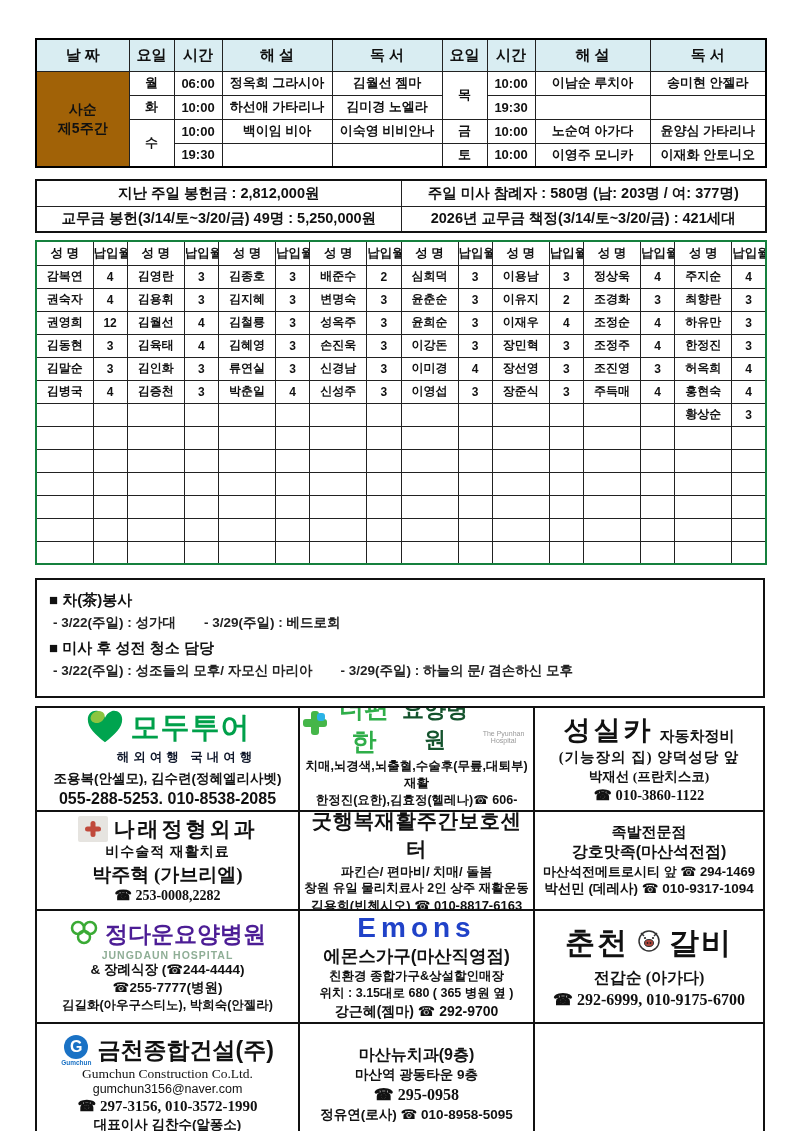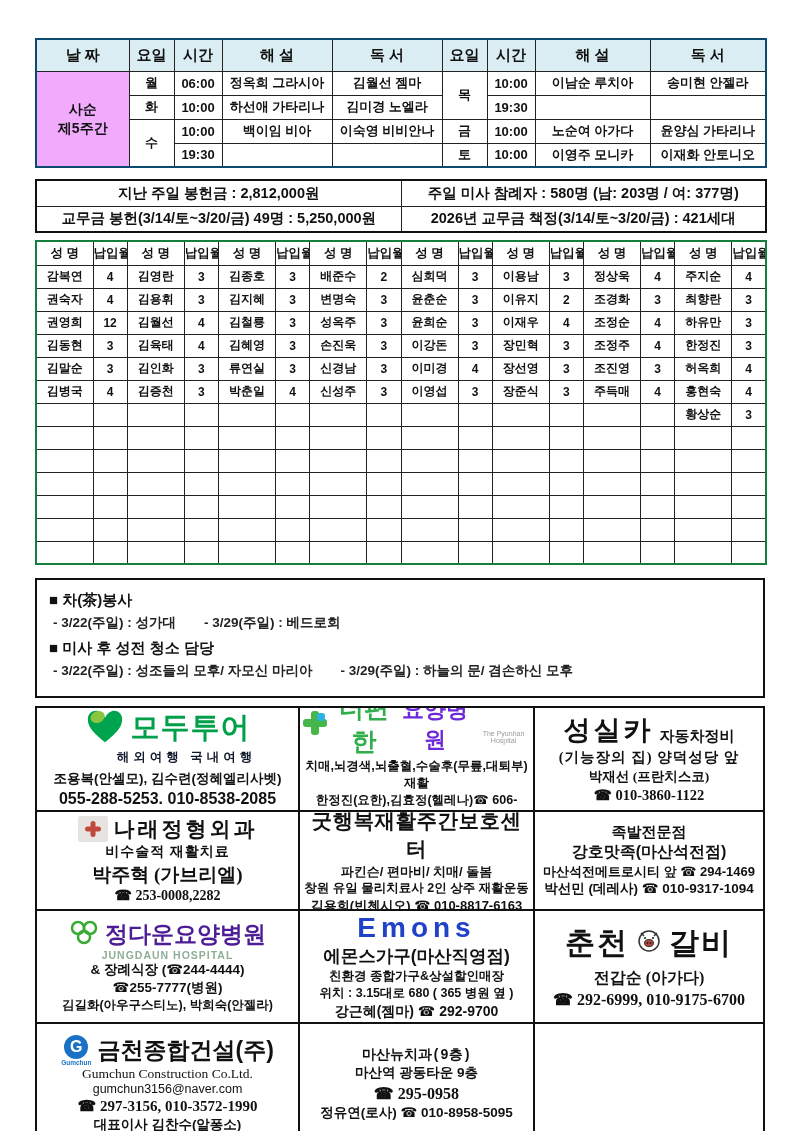--- a/index.html
+++ b/index.html
@@ -9,24 +9,24 @@
     color:#111;
     width:800px; height:1131px;
     padding:38px 35px 0 35px;
   }
   .serif { font-family:"Liberation Serif","DejaVu Serif",serif; }
 
   table { border-collapse:collapse; width:730px; table-layout:fixed; }
   td,th { border:1px solid #222; text-align:center; vertical-align:middle; overflow:hidden; white-space:nowrap; }
 
   
-  .sched { border:2px solid #0c4a6e; }
+  .sched { border:2px solid #000000; }
   .sched th { background:#d9edf2; height:32px; font-size:15px; font-weight:bold; }
   .sched td { height:24px; font-size:13px; font-weight:bold; }
-  .sched .week { background:#f0abfc; font-size:14px; line-height:1.35; }
+  .sched .week { background:#a16207; font-size:14px; line-height:1.35; }
 
   
   .summ { border:2px solid #111; margin-top:11px; }
   .summ td { height:26px; font-size:14.5px; font-weight:bold; }
 
   
   .members { border:2px solid #15803d; margin-top:7px; }
   .members th { height:24px; font-size:12.5px; font-weight:bold; background:#fff; }
   .members td { height:23px; font-size:12px; font-weight:bold; }
   col.c-name { width:57px; } col.c-month { width:34.25px; }
@@ -56,21 +56,21 @@
   .ad:nth-child(n+10) { border-bottom:none; }
   .ad .ln { font-size:12.5px; font-weight:bold; line-height:1.35; }
   .logo-row { display:flex; align-items:center; justify-content:center; gap:6px; }
 
   .modetour-txt { color:#00a04a; font-size:29px; font-weight:bold; letter-spacing:1px; }
   .modetour-sub { color:#0f172a; font-size:12.5px; font-weight:bold; margin:1px 0 4px 38px; letter-spacing:4px; }
 
   .jadam-title { font-size:25px; font-weight:bold; letter-spacing:2px; }
 
   .pyun-green { color:#2fae49; font-size:25px; font-weight:bold; }
-  .pyun-black { color:#6d28d9; font-size:22px; font-weight:bold; }
+  .pyun-black { color:#14532d; font-size:22px; font-weight:bold; }
   .pyun-tiny { color:#999; font-size:7px; align-self:flex-end; margin-bottom:14px; }
 
   .seongsil-title { font-size:27px; font-weight:bold; letter-spacing:3px; }
   .seongsil-sub { font-size:15px; font-weight:bold;margin-top:12px; }
 
   .narae-title { font-size:21px; font-weight:bold; letter-spacing:3px; }
   .narae-box { width:30px; height:26px; background:#e6e4e0; display:flex; align-items:center; justify-content:center; border-radius:2px; }
 
   .good-title { font-size:20.5px; font-weight:bold; letter-spacing:0.5px; }
 
@@ -83,21 +83,21 @@
   .emons-logo { color:#2042c8; font-size:28px; font-weight:bold; letter-spacing:5px; }
   .emons-title { font-size:17.5px; font-weight:bold; }
 
   .chun-logo { font-size:30px; font-weight:bold; font-family:"Liberation Serif","DejaVu Serif",serif; letter-spacing:2px; }
 
   .gum-title { font-size:23px; font-weight:bold; }
   .gum-g { width:24px; height:24px; border-radius:50%; background:#1a72c5; color:#fff; font-weight:bold; font-size:16px; display:flex; align-items:center; justify-content:center; }
   .gum-en { font-size:13.5px; }
   .gum-mail { font-size:12.5px; }
 
-  .masan-title { font-size:14px; font-weight:bold;font-family:Liberation Mono, monospace; }
+  .masan-title { font-size:16px; font-weight:bold; }
 </style>
 </head>
 <body>
 
 <table class="sched">
   <colgroup>
     <col style="width:93px">
       <col style="width:45px">
       <col style="width:48px">
     <col style="width:110px">

